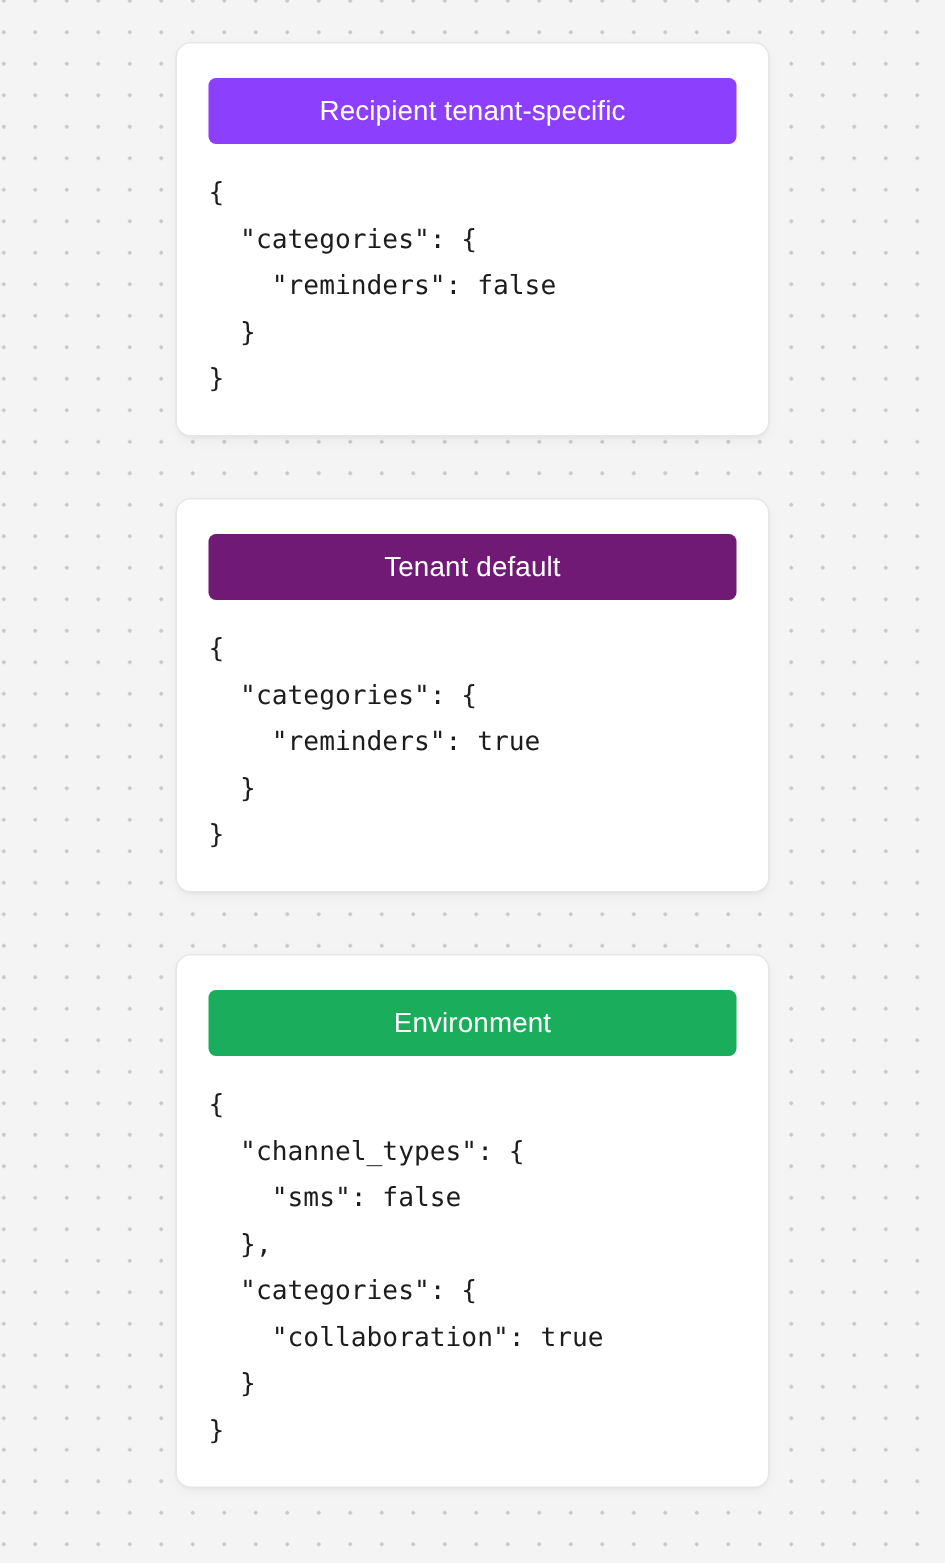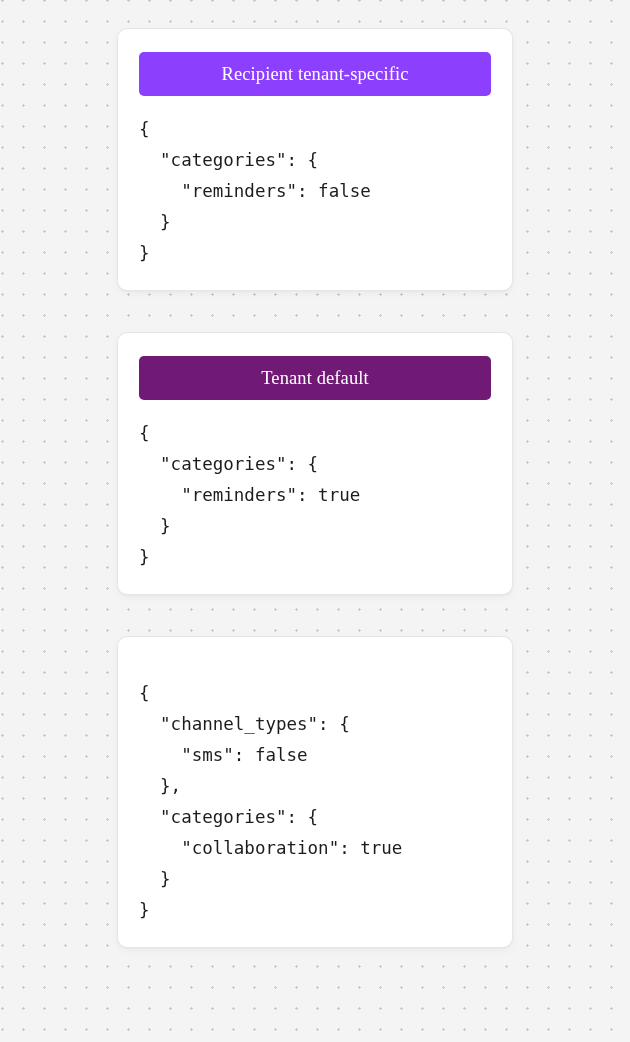--- a/index.html
+++ b/index.html
@@ -36,21 +36,21 @@
     box-shadow: 0 0 0 1px #e6e6e6, 0 1px 3px rgba(0,0,0,0.06), 0 3px 10px rgba(0,0,0,0.045);
   }
 
   .card-header {
     border-radius: 5px;
     height: 44px;
     display: flex;
     align-items: center;
     justify-content: center;
     color: #ffffff;
-    font-family: Liberation Serif, serif;
+    font-family: Liberation Sans, sans-serif;
     font-size: 18.5px;
     font-weight: 400;
     letter-spacing: 0.1px;
     line-height: 1;
     white-space: nowrap;
   }
 
   .card-body {
     margin-top: 18px;
     color: #1c1c1c;
@@ -76,16 +76,17 @@
     <div class="card-header" style="background-color: rgb(140, 63, 252);">Recipient tenant-specific</div>
     <div class="card-body"><span class="code-line">{</span><span class="code-line">  "categories": {</span><span class="code-line">    "reminders": false</span><span class="code-line">  }</span><span class="code-line">}</span></div>
   </div>
 
   <div class="card">
     <div class="card-header" style="background-color: #701a75;">Tenant default</div>
     <div class="card-body"><span class="code-line">{</span><span class="code-line">  "categories": {</span><span class="code-line">    "reminders": true</span><span class="code-line">  }</span><span class="code-line">}</span></div>
   </div>
 
   <div class="card">
+    <div class="card-header" style="background-color: rgb(26, 173, 91);">Environment</div>
     <div class="card-body"><span class="code-line">{</span><span class="code-line">  "channel_types": {</span><span class="code-line">    "sms": false</span><span class="code-line">  },</span><span class="code-line">  "categories": {</span><span class="code-line">    "collaboration": true</span><span class="code-line">  }</span><span class="code-line">}</span></div>
   </div>
 
 </div>
 
 </body></html>

